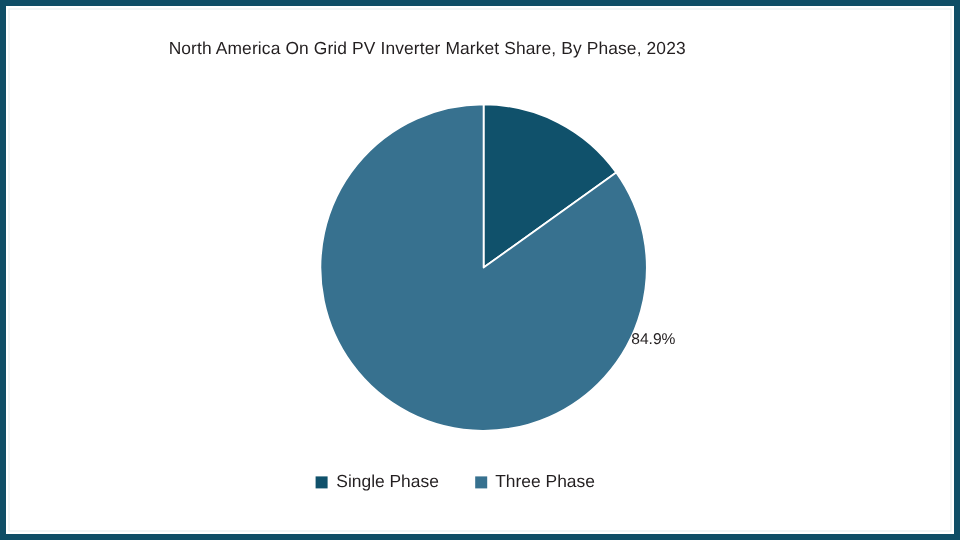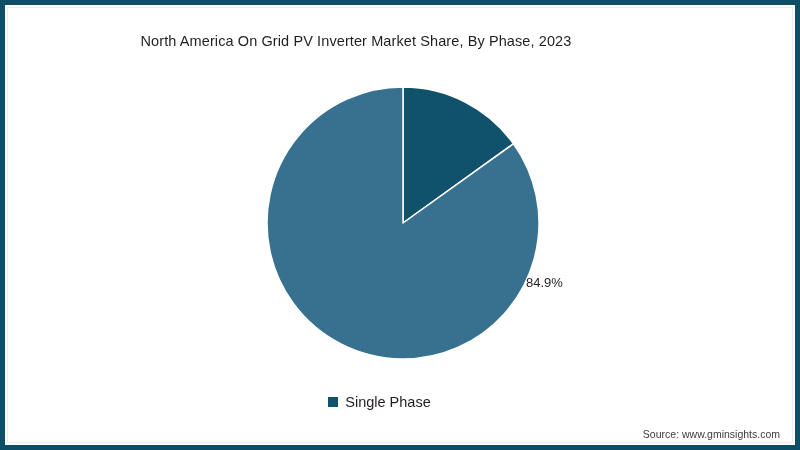--- a/index.html
+++ b/index.html
@@ -132,17 +132,20 @@
       </svg>
   </div>
 
   <div class="pct-label">84.9%</div>
 
   <div class="legend">
     <div class="legend-item">
       <span class="legend-swatch" id="sw0" style="background: rgb(16, 81, 107);"></span>
       <span class="legend-label">Single Phase</span>
     </div>
+    <div class="legend-item">
+      <span class="legend-swatch" id="sw1" style="background: rgb(55, 113, 143);"></span>
+      <span class="legend-label">Three Phase</span>
+    </div>
   </div>
 
-  <div class="source">Source: www.gminsights.com</div>
 
 </div>
 
 </body></html>

